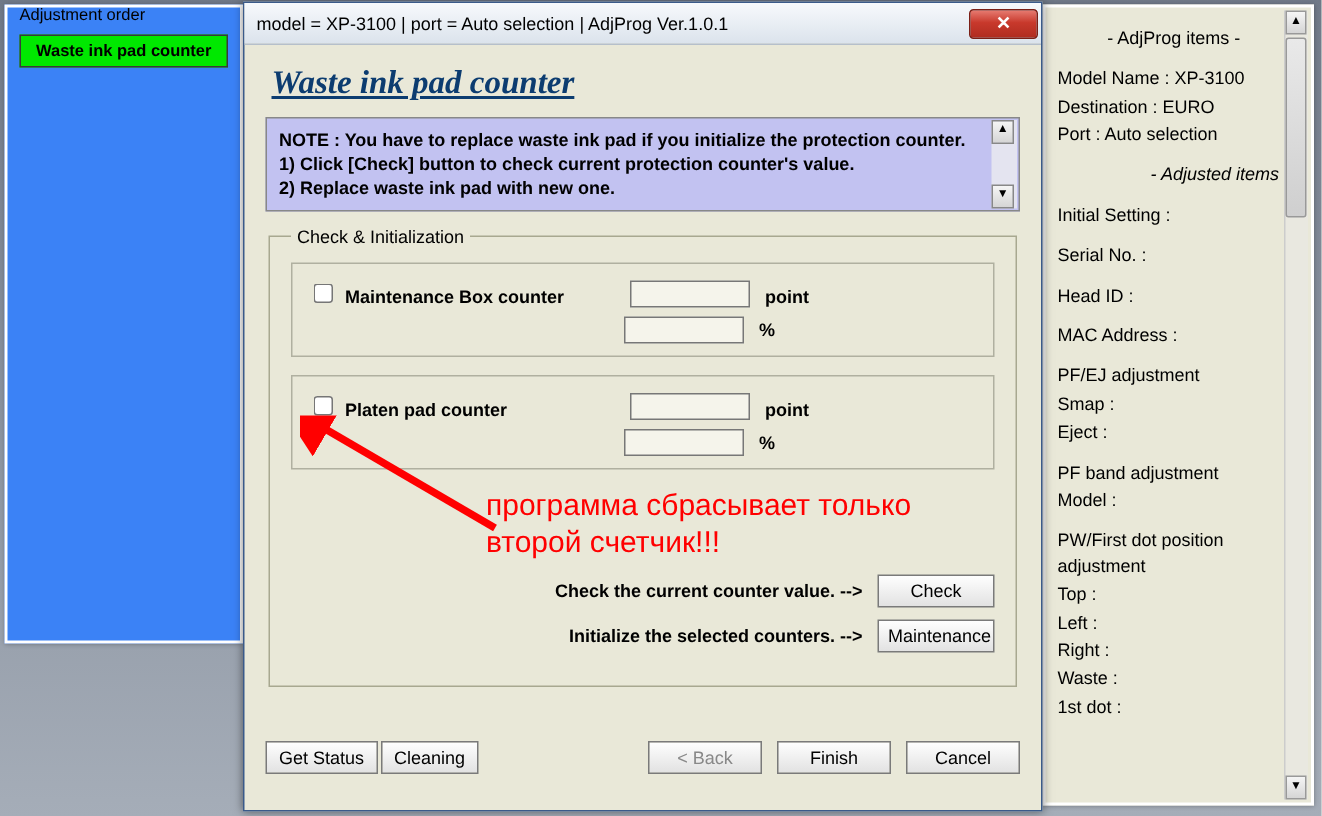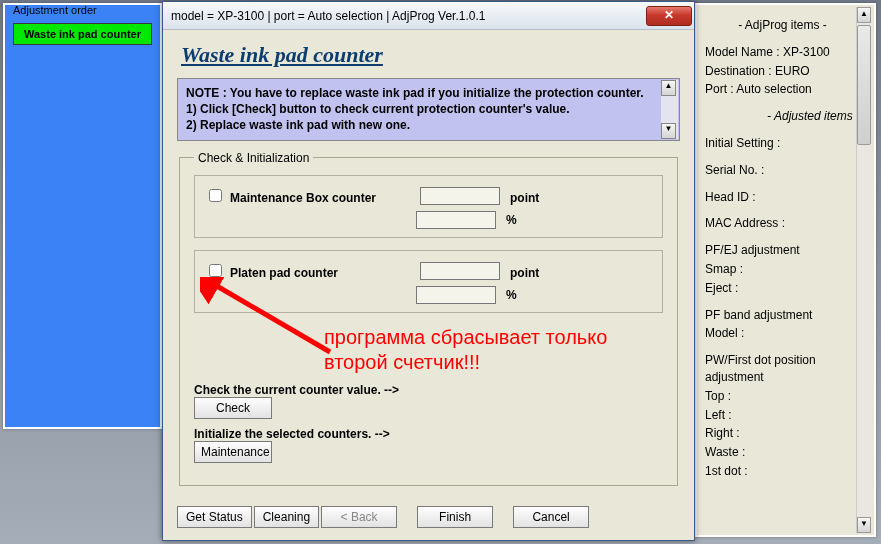--- a/index.html
+++ b/index.html
@@ -208,53 +208,53 @@
     margin: 6px 0 8px 130px;
   }
 
   .action-rows {
     margin-top: 6px;
     font-size: 12px;
     font-weight: bold;
   }
   .action-row {
     display: flex;
+    align-items: center;
     justify-content: flex-end;
     margin-bottom: 8px;
-    flex-direction: column;
   }
   .action-row span { margin-right: 10px; }
   .std-btn {
     width: 78px; height: 22px;
     background: linear-gradient(#fefefe,#e2e2e2);
     border: 1px solid #7a7a7a;
     font-size: 12px;
     cursor: pointer;
   }
 
   .bottom-btns {
     position: absolute;
-    left: 14px; bottom: 12px; right: 14px;
+    left: 14px; bottom: 24px; right: 14px;
     display: flex;
     align-items: center;
   }
   .tool-btn {
     height: 22px;
     padding: 0 8px;
     background: linear-gradient(#fefefe,#e2e2e2);
     border: 1px solid #7a7a7a;
     font-size: 12px;
     cursor: pointer;
     margin-right: 2px;
   }
   .bottom-center {
     flex: 1;
     display: flex;
-    justify-content: flex-start;
-    gap: 20px;
+    justify-content: flex-end;
+    gap: 10px;
   }
   .nav-btn {
     width: 76px; height: 22px;
     background: linear-gradient(#fefefe,#e2e2e2);
     border: 1px solid #7a7a7a;
     font-size: 12px;
     cursor: pointer;
   }
   .nav-btn.disabled { color: #888; }
 

